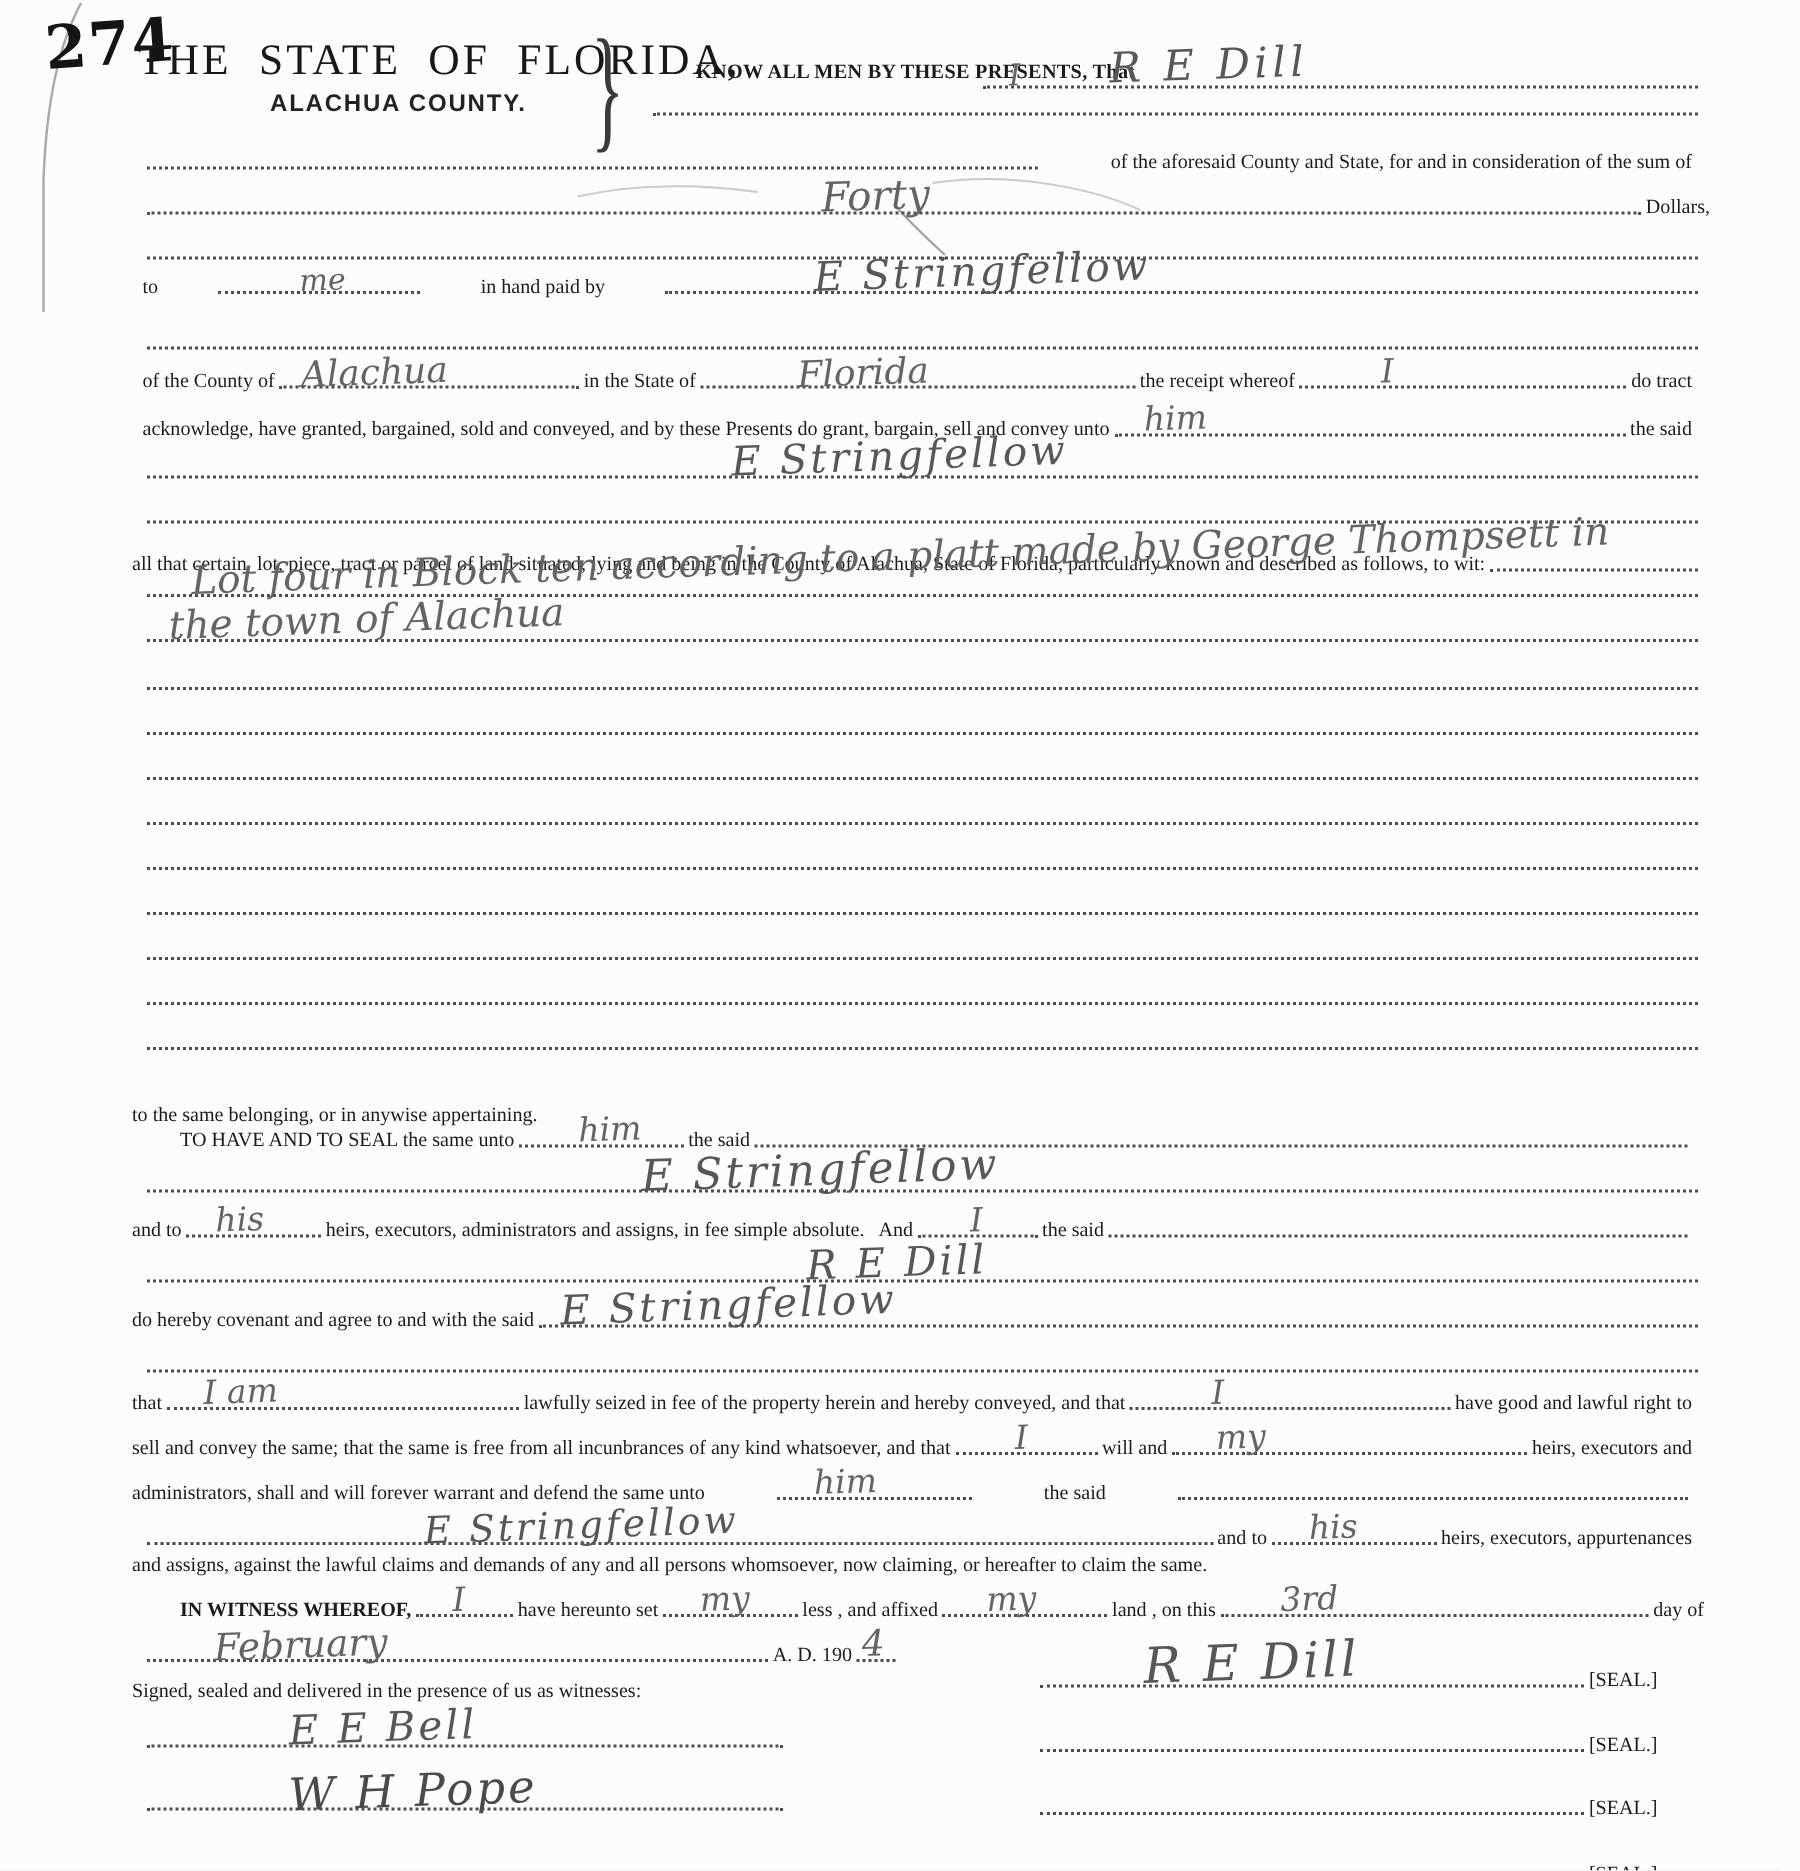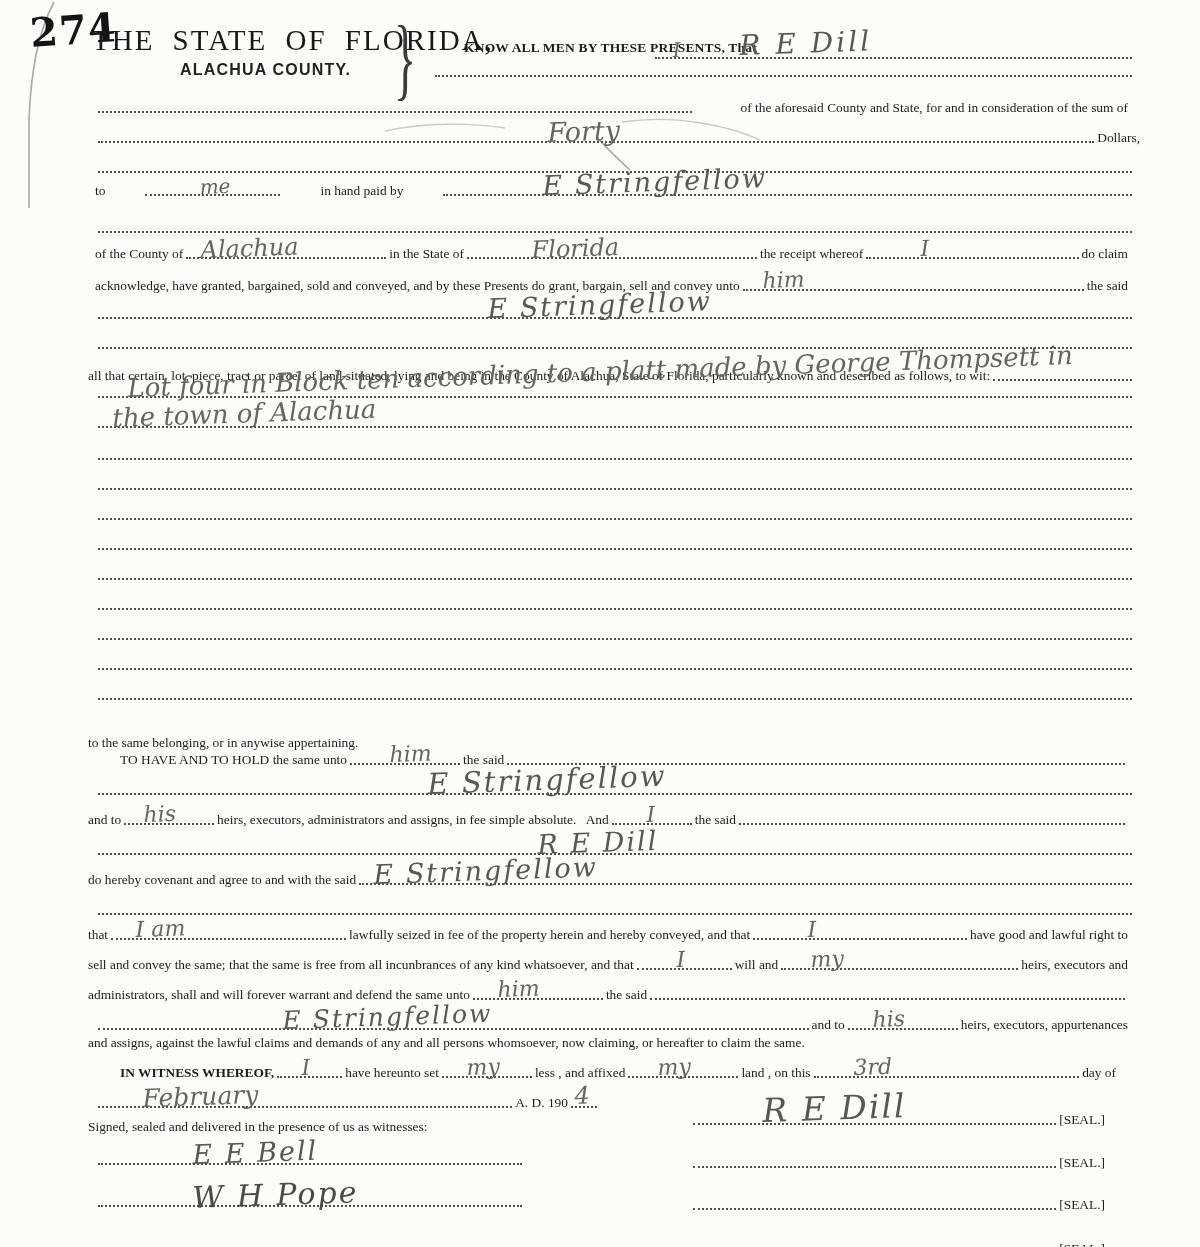--- a/index.html
+++ b/index.html
@@ -115,21 +115,21 @@
       <span class="hw" style="left:15px;font-size:24px;bottom:-5px;">Alachua</span>
     </span>
     <span class="pt">in the State of</span>
     <span class="dots" style="flex:0 0 290px;">
       <span class="hw" style="left:65px;font-size:24px;bottom:-5px;">Florida</span>
     </span>
     <span class="pt">the receipt whereof</span>
     <span class="dots grow">
       <span class="hw" style="left:55px;font-size:22px;">I</span>
     </span>
-    <span class="pt">do claim</span>
+    <span class="pt">do tract</span>
   </div>
 
   <div class="row" style="top:274px;left:95px;right:72px;">
     <span class="pt">acknowledge, have granted, bargained, sold and conveyed, and by these Presents do grant, bargain, sell and convey unto</span>
     <span class="dots grow">
       <span class="hw" style="left:20px;font-size:22px;">him</span>
     </span>
     <span class="pt">the said</span>
   </div>
 
@@ -186,21 +186,21 @@
   <div class="row" style="top:683px;left:95px;right:65px;">
       <span class="dots grow"></span>
     </div>
 
 
   <div class="row" style="top:731px;left:88px;">
     <span class="pt">to the same belonging, or in anywise appertaining.</span>
   </div>
 
   <div class="row" style="top:748px;left:120px;right:72px;">
-    <span class="pt">TO HAVE AND TO HOLD the same unto</span>
+    <span class="pt">TO HAVE AND TO SEAL the same unto</span>
     <span class="dots" style="flex:0 0 110px;">
       <span class="hw" style="left:40px;font-size:22px;">him</span>
     </span>
     <span class="pt">the said</span>
     <span class="dots grow"></span>
   </div>
 
   <div class="row" style="top:778px;left:95px;right:65px;">
     <span class="dots grow">
       <span class="hw sig" style="left:330px;font-size:29px;bottom:-6px;">E Stringfellow</span>
@@ -254,21 +254,21 @@
     <span class="dots" style="flex:0 0 95px;">
       <span class="hw" style="left:40px;font-size:22px;">I</span>
     </span>
     <span class="pt">will and</span>
     <span class="dots grow">
       <span class="hw" style="left:30px;font-size:22px;">my</span>
     </span>
     <span class="pt">heirs, executors and</span>
   </div>
 
-  <div class="row" style="top:983px;left:88px;right:72px;">
+  <div class="row" style="top:983px;left:88px;right:72px;gap:45px;">
     <span class="pt">administrators, shall and will forever warrant and defend the same unto</span>
     <span class="dots" style="flex:0 0 130px;">
       <span class="hw" style="left:25px;font-size:22px;">him</span>
     </span>
     <span class="pt">the said</span>
     <span class="dots grow"></span>
   </div>
 
   <div class="row" style="top:1013px;left:95px;right:72px;">
     <span class="dots grow">
@@ -278,21 +278,21 @@
     <span class="dots" style="flex:0 0 110px;">
       <span class="hw" style="left:25px;font-size:22px;">his</span>
     </span>
     <span class="pt">heirs, executors, appurtenances</span>
   </div>
 
   <div class="row" style="top:1031px;left:88px;">
     <span class="pt">and assigns, against the lawful claims and demands of any and all persons whomsoever, now claiming, or hereafter to claim the same.</span>
   </div>
 
-  <div class="row" style="top:1061px;left:120px;right:84px;align-items:flex-end;">
+  <div class="row" style="top:1061px;left:120px;right:64px;align-items:flex-end;">
     <span class="pt b">IN WITNESS WHEREOF,</span>
     <span class="dots" style="flex:0 0 65px;">
       <span class="hw" style="left:25px;font-size:22px;">I</span>
     </span>
     <span class="pt">have hereunto set</span>
     <span class="dots" style="flex:0 0 90px;">
       <span class="hw" style="left:25px;font-size:22px;">my</span>
     </span>
     <span class="pt">less , and affixed</span>
     <span class="dots" style="flex:0 0 110px;">

